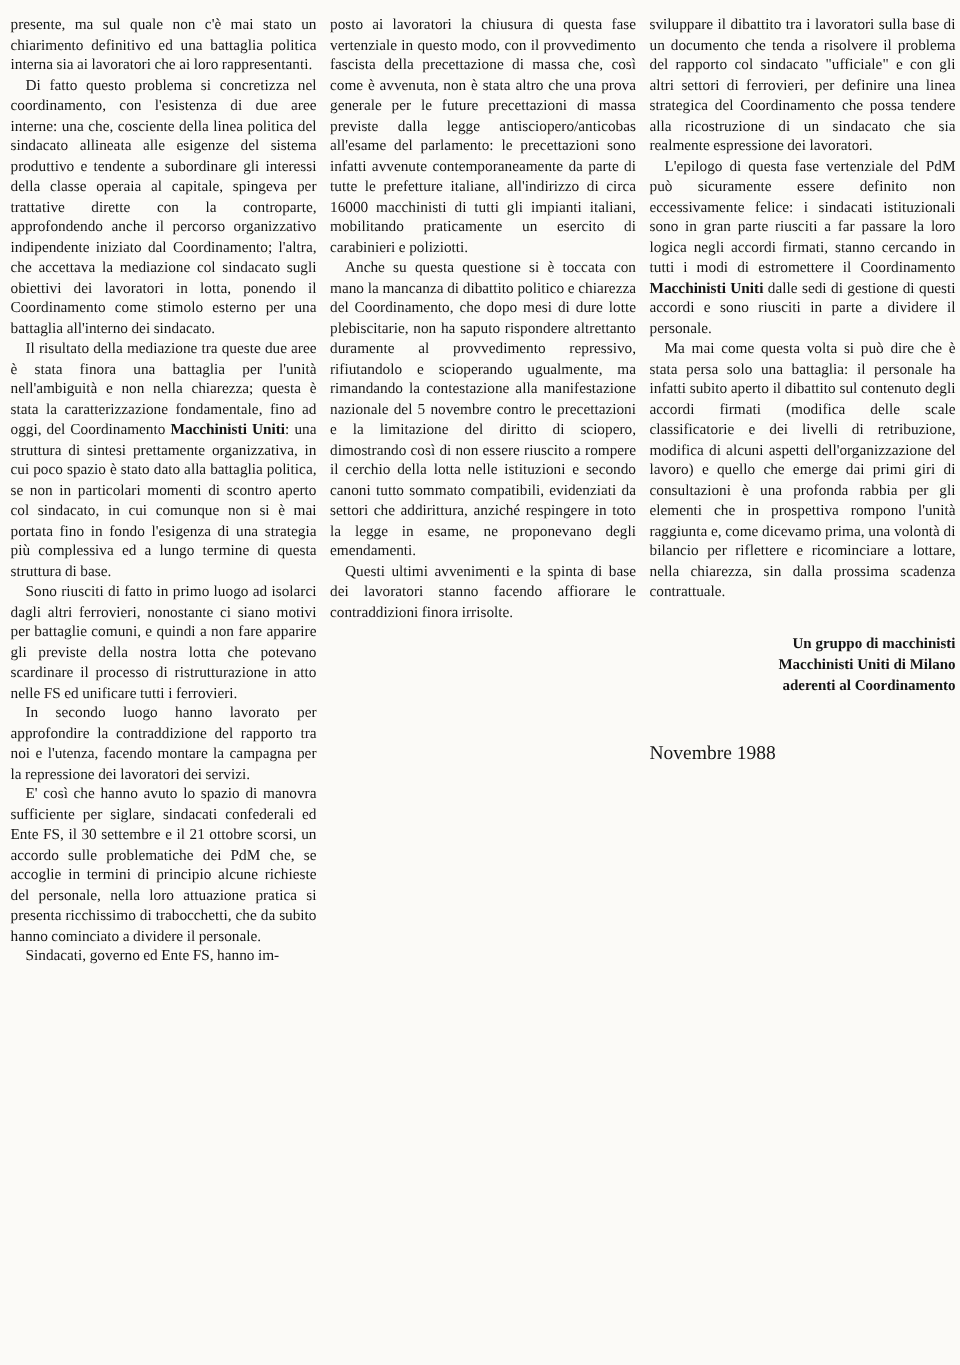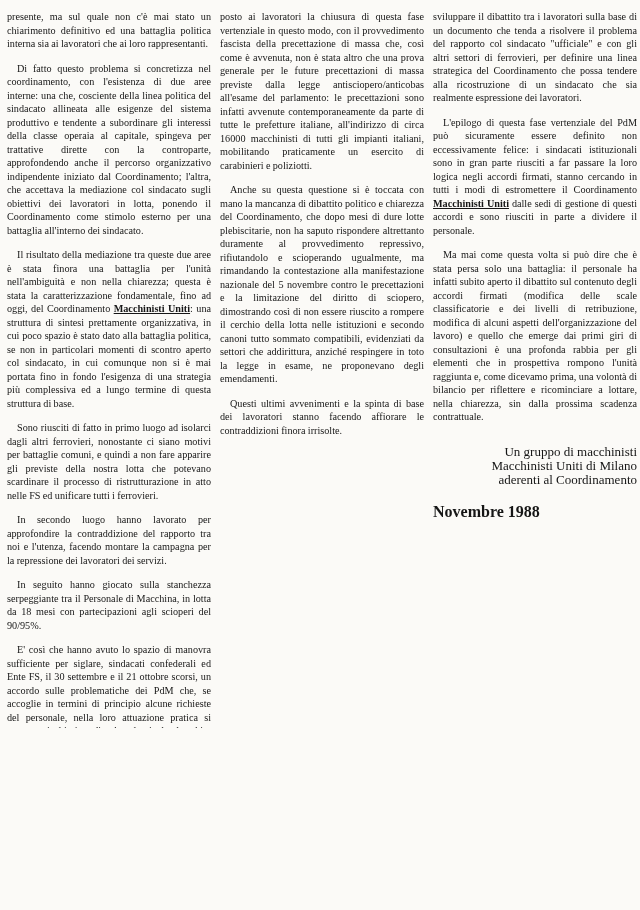--- a/index.html
+++ b/index.html
@@ -30,57 +30,54 @@
   .paras p {
     margin: 0;
     font-size: 10.2px;
     line-height: 13.5px;
     text-align: justify;
     text-justify: inter-word;
     word-spacing: -0.2px;
   }
   .paras p.indent {
     text-indent: 10px;
-    margin-top: 11px;
   }
   .bold {
     font-weight: bold;
-    text-decoration: underline;
   }
   .signature {
     margin-top: 21px;
   }
   .signature p {
     margin: 0;
     text-align: right;
-    font-weight: normal;
-    font-size: 13px;
+    font-weight: bold;
+    font-size: 10px;
     line-height: 14px;
   }
   .date {
-    margin: 18px 0 0 0;
+    margin: 30px 0 0 0;
     text-align: left;
-    font-weight: bold;
-    font-size: 16px;
+    font-weight: normal;
+    font-size: 13px;
     line-height: 14px;
   }
 </style>
 </head>
 <body style="background: rgb(251, 250, 247); color: rgb(22, 22, 22);">
 
 <div class="page">
   <div class="columns">
     <div class="column">
       <div class="paras">
           <p><span>presente, ma sul quale non c'è mai stato un chiarimento definitivo ed una battaglia politica interna sia ai lavoratori che ai loro rappresentanti.</span></p>
           <p class="indent"><span>Di fatto questo problema si concretizza nel coordinamento, con l'esistenza di due aree interne: una che, cosciente della linea politica del sindacato allineata alle esigenze del sistema produttivo e tendente a subordinare gli interessi della classe operaia al capitale, spingeva per trattative dirette con la controparte, approfondendo anche il percorso organizzativo indipendente iniziato dal Coordinamento; l'altra, che accettava la mediazione col sindacato sugli obiettivi dei lavoratori in lotta, ponendo il Coordinamento come stimolo esterno per una battaglia all'interno dei sindacato.</span></p>
           <p class="indent"><span>Il risultato della mediazione tra queste due aree è stata finora una battaglia per l'unità nell'ambiguità e non nella chiarezza; questa è stata la caratterizzazione fondamentale, fino ad oggi, del Coordinamento </span><span class="bold">Macchinisti Uniti</span><span>: una struttura di sintesi prettamente organizzativa, in cui poco spazio è stato dato alla battaglia politica, se non in particolari momenti di scontro aperto col sindacato, in cui comunque non si è mai portata fino in fondo l'esigenza di una strategia più complessiva ed a lungo termine di questa struttura di base.</span></p>
           <p class="indent"><span>Sono riusciti di fatto in primo luogo ad isolarci dagli altri ferrovieri, nonostante ci siano motivi per battaglie comuni, e quindi a non fare apparire gli previste della nostra lotta che potevano scardinare il processo di ristrutturazione in atto nelle FS ed unificare tutti i ferrovieri.</span></p>
           <p class="indent"><span>In secondo luogo hanno lavorato per approfondire la contraddizione del rapporto tra noi e l'utenza, facendo montare la campagna per la repressione dei lavoratori dei servizi.</span></p>
-          <p class="indent"><span>In seguito hanno giocato sulla stanchezza serpeggiante tra il Personale di Macchina, in lotta da 18 mesi con partecipazioni agli scioperi del 90/95%.</span></p>
           <p class="indent"><span>E' così che hanno avuto lo spazio di manovra sufficiente per siglare, sindacati confederali ed Ente FS, il 30 settembre e il 21 ottobre scorsi, un accordo sulle problematiche dei PdM che, se accoglie in termini di principio alcune richieste del personale, nella loro attuazione pratica si presenta ricchissimo di trabocchetti, che da subito hanno cominciato a dividere il personale.</span></p>
           <p class="indent"><span>Sindacati, governo ed Ente FS, hanno im-</span></p>
         </div>
     </div>
     <div class="column">
       <div class="paras">
           <p><span>posto ai lavoratori la chiusura di questa fase vertenziale in questo modo, con il provvedimento fascista della precettazione di massa che, così come è avvenuta, non è stata altro che una prova generale per le future precettazioni di massa previste dalla legge antisciopero/anticobas all'esame del parlamento: le precettazioni sono infatti avvenute contemporaneamente da parte di tutte le prefetture italiane, all'indirizzo di circa 16000 macchinisti di tutti gli impianti italiani, mobilitando praticamente un esercito di carabinieri e poliziotti.</span></p>
           <p class="indent"><span>Anche su questa questione si è toccata con mano la mancanza di dibattito politico e chiarezza del Coordinamento, che dopo mesi di dure lotte plebiscitarie, non ha saputo rispondere altrettanto duramente al provvedimento repressivo, rifiutandolo e scioperando ugualmente, ma rimandando la contestazione alla manifestazione nazionale del 5 novembre contro le precettazioni e la limitazione del diritto di sciopero, dimostrando così di non essere riuscito a rompere il cerchio della lotta nelle istituzioni e secondo canoni tutto sommato compatibili, evidenziati da settori che addirittura, anziché respingere in toto la legge in esame, ne proponevano degli emendamenti.</span></p>
           <p class="indent"><span>Questi ultimi avvenimenti e la spinta di base dei lavoratori stanno facendo affiorare le contraddizioni finora irrisolte.</span></p>
         </div>

